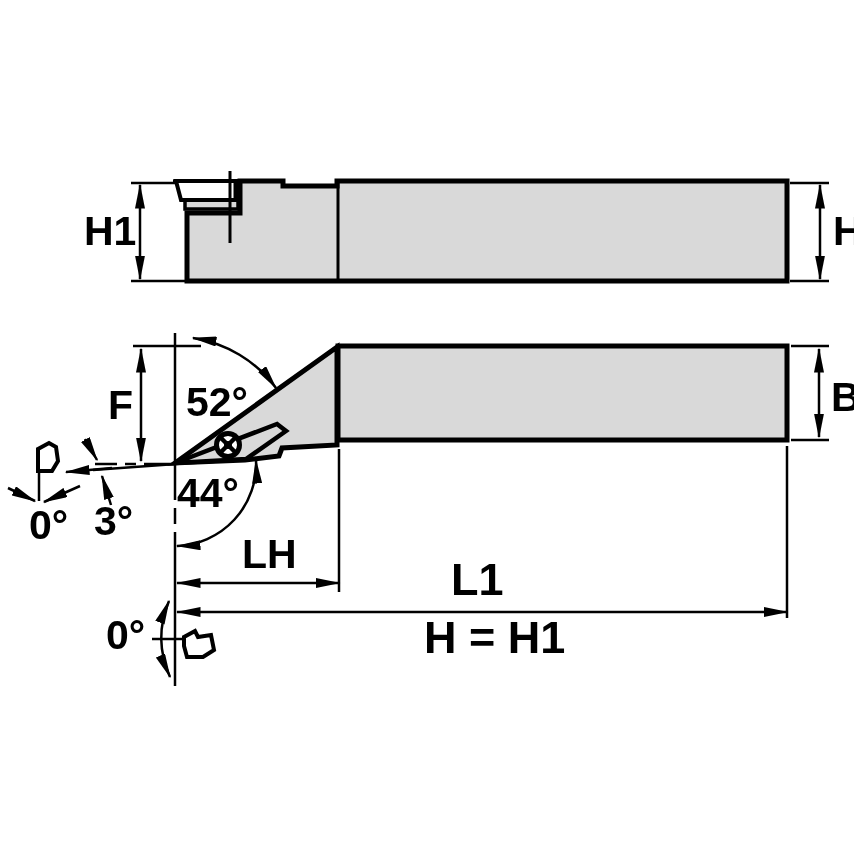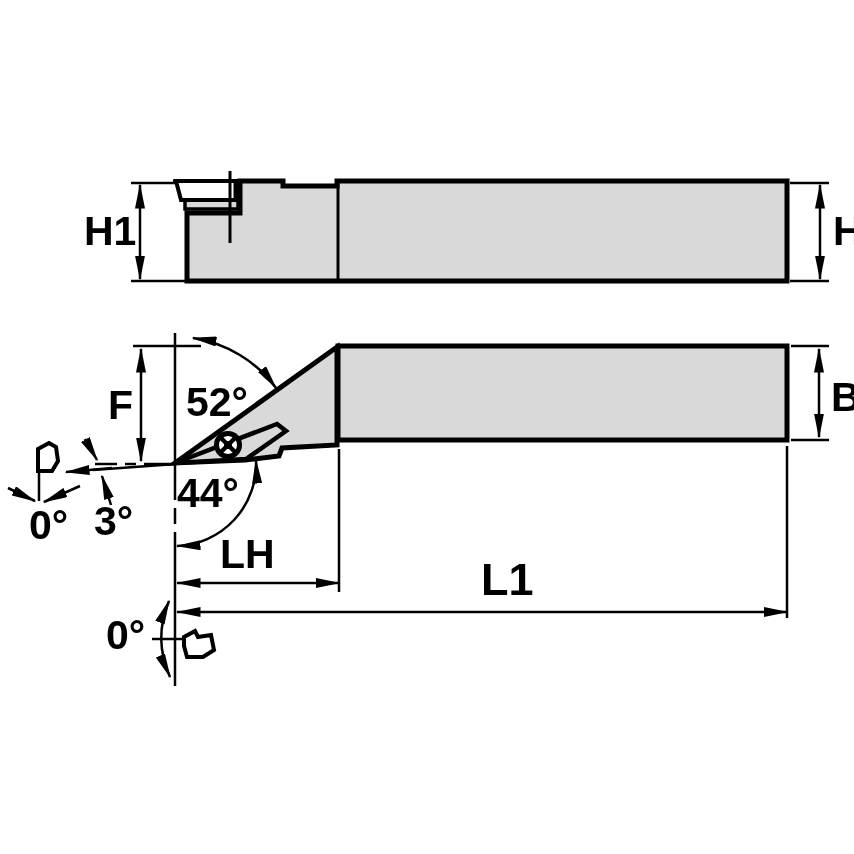--- a/index.html
+++ b/index.html
@@ -138,19 +138,20 @@
     </g>
   </g>
 </svg>
 
 <div class="lbl" style="left:84px;top:211px;">H1</div>
 <div class="lbl" style="left:833px;top:211px;">H</div>
 <div class="lbl" style="left:831px;top:377px;">B</div>
 <div class="lbl" style="left:108px;top:385px;">F</div>
 <div class="lbl" style="left:186px;top:382px;">52°</div>
 <div class="lbl" style="left:177px;top:473px;">44°</div>
-<div class="lbl" style="left:220px;top:534px;">LH</div>
-<div class="lbl big" style="left:451px;top:557px;margin-left:30px;">L1</div>
+<div class="lbl" style="left:242px;top:534px;">LH</div>
+<div class="lbl big" style="left:451px;top:557px;">L1</div>
+<div class="lbl big" style="left:424px;top:615px;">H = H1</div>
 <div class="lbl" style="left:29px;top:505px;">0°</div>
 <div class="lbl" style="left:94px;top:501px;">3°</div>
 <div class="lbl" style="left:106px;top:615px;">0°</div>
 
 </div>
 
 </body></html>

